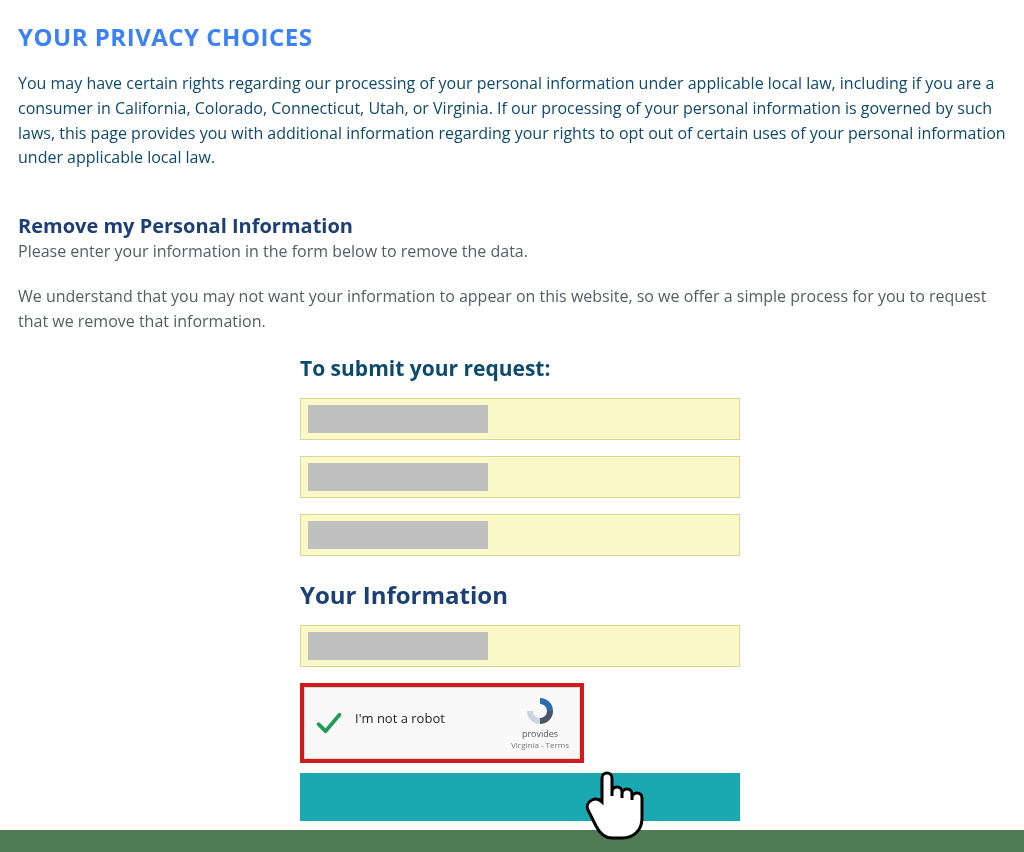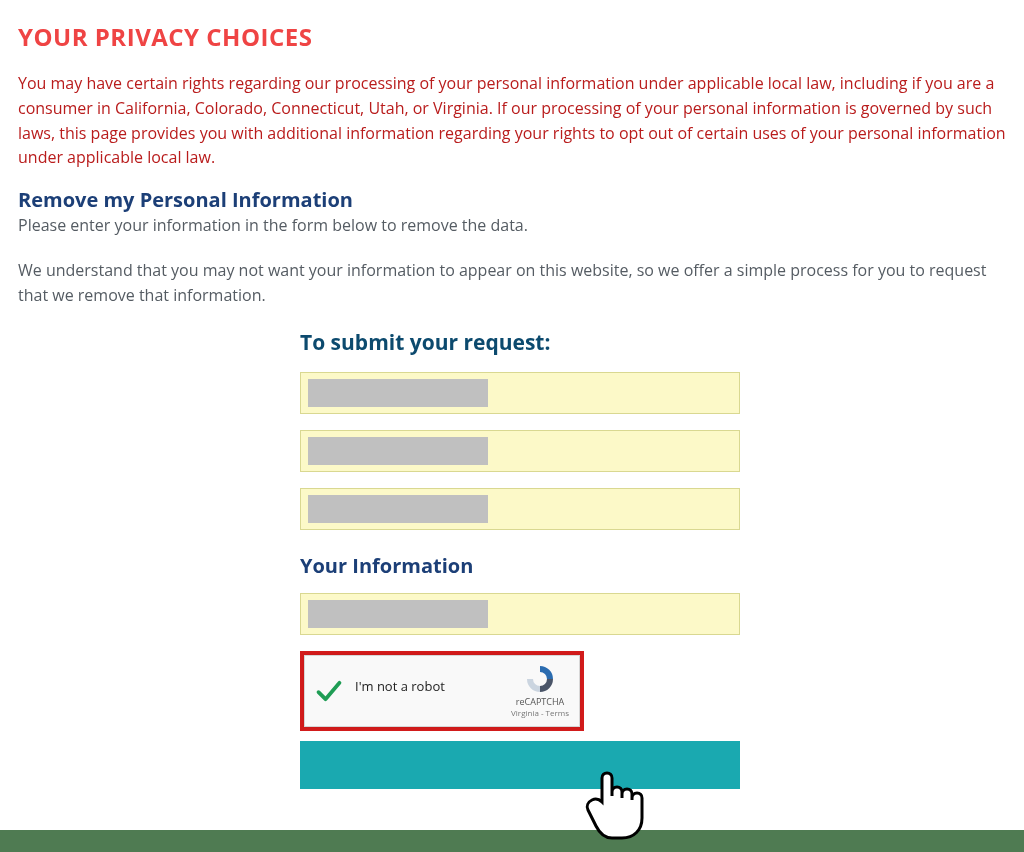--- a/index.html
+++ b/index.html
@@ -12,31 +12,31 @@
       background: #ffffff;
       width: 1024px;
       height: 852px;
       position: relative;
       overflow: hidden;
     }
     .content {
       padding: 20px 18px 0 18px;
     }
     h1.page-title {
-      color: #ef4444;
+      color: #3b82f6;
       font-size: 24px;
       font-weight: 700;
       letter-spacing: 0.5px;
       margin-bottom: 18px;
     }
     p.intro {
-      color: #b91c1c;
+      color: #0c4a6e;
       font-size: 16px;
       line-height: 1.55;
-      margin-bottom: 16px;
+      margin-bottom: 42px;
     }
     h2.section-heading {
       color: #1c3f77;
       font-size: 20px;
       font-weight: 700;
     }
     p.body {
       color: #555c63;
       font-size: 16px;
       line-height: 1.55;
@@ -62,21 +62,21 @@
       align-items: center;
       padding: 7px;
     }
     .input-mask {
       width: 180px;
       height: 28px;
       background: #c0c0c0;
     }
     h2.subheading {
       color: #1c3f77;
-      font-size: 20px;
+      font-size: 24px;
       font-weight: 700;
       margin-top: 22px;
       margin-bottom: 14px;
     }
     p.subtext {
       color: #555c63;
       font-size: 16px;
       margin-bottom: 20px;
     }
     .recaptcha-wrapper {
@@ -202,21 +202,21 @@
           <span class="recaptcha-label">I'm not a robot</span>
         </div>
         <div class="recaptcha-right">
           <div class="recaptcha-logo">
             <svg viewBox="0 0 32 32" width="32" height="32">
               <path d="M16 3 A13 13 0 0 1 29 16 L23 16 A7 7 0 0 0 16 9 Z" fill="#2b6cb0"></path>
               <path d="M29 16 A13 13 0 0 1 16 29 L16 23 A7 7 0 0 0 23 16 Z" fill="#4a5568"></path>
               <path d="M16 29 A13 13 0 0 1 3 16 L9 16 A7 7 0 0 0 16 23 Z" fill="#cbd5e0"></path>
             </svg>
           </div>
-          <div class="recaptcha-brand">reCAPTCHA</div>
+          <div class="recaptcha-brand">provides</div>
           <div class="recaptcha-links">
             <span>Virginia</span><span> - </span><span>Terms</span>
           </div>
         </div>
       </div>
     </div>
 
     <button class="submit-btn">
       
     </button>

